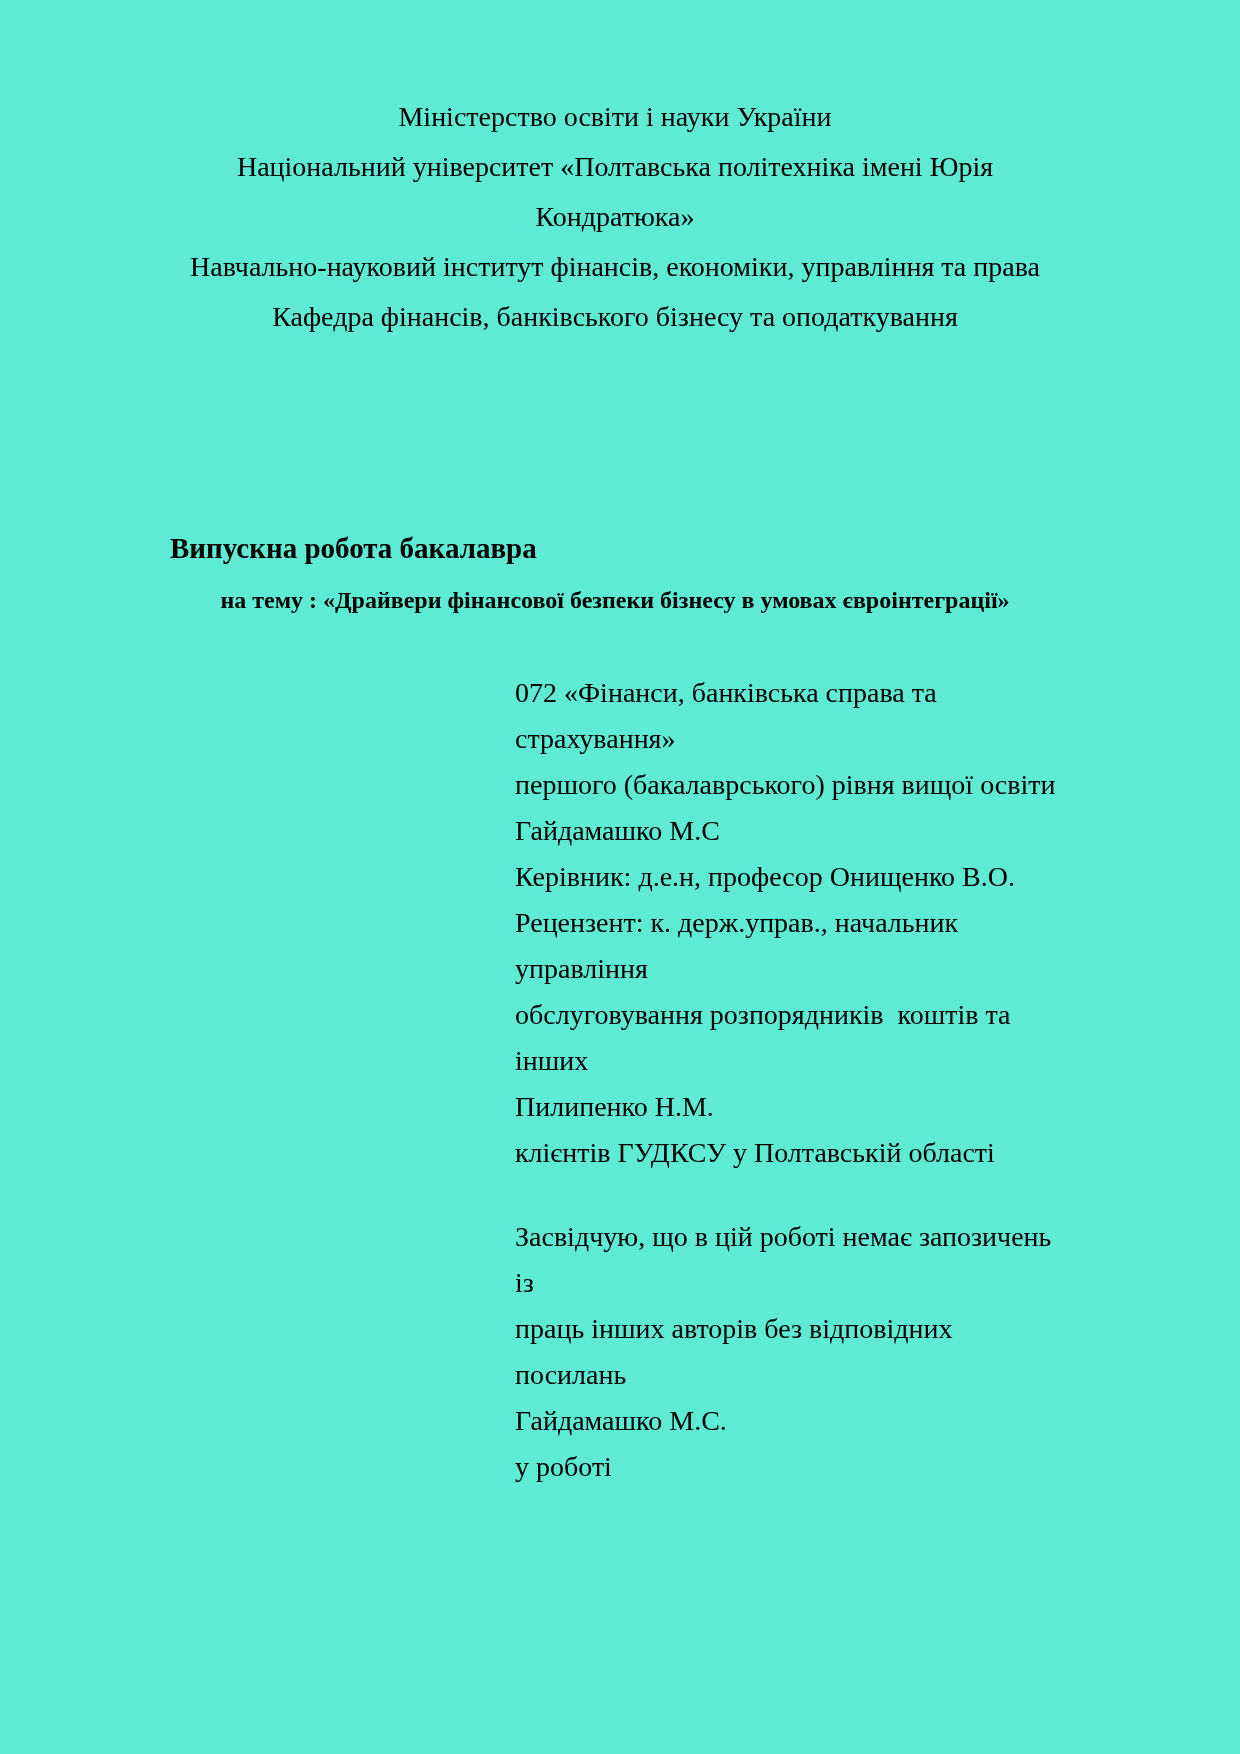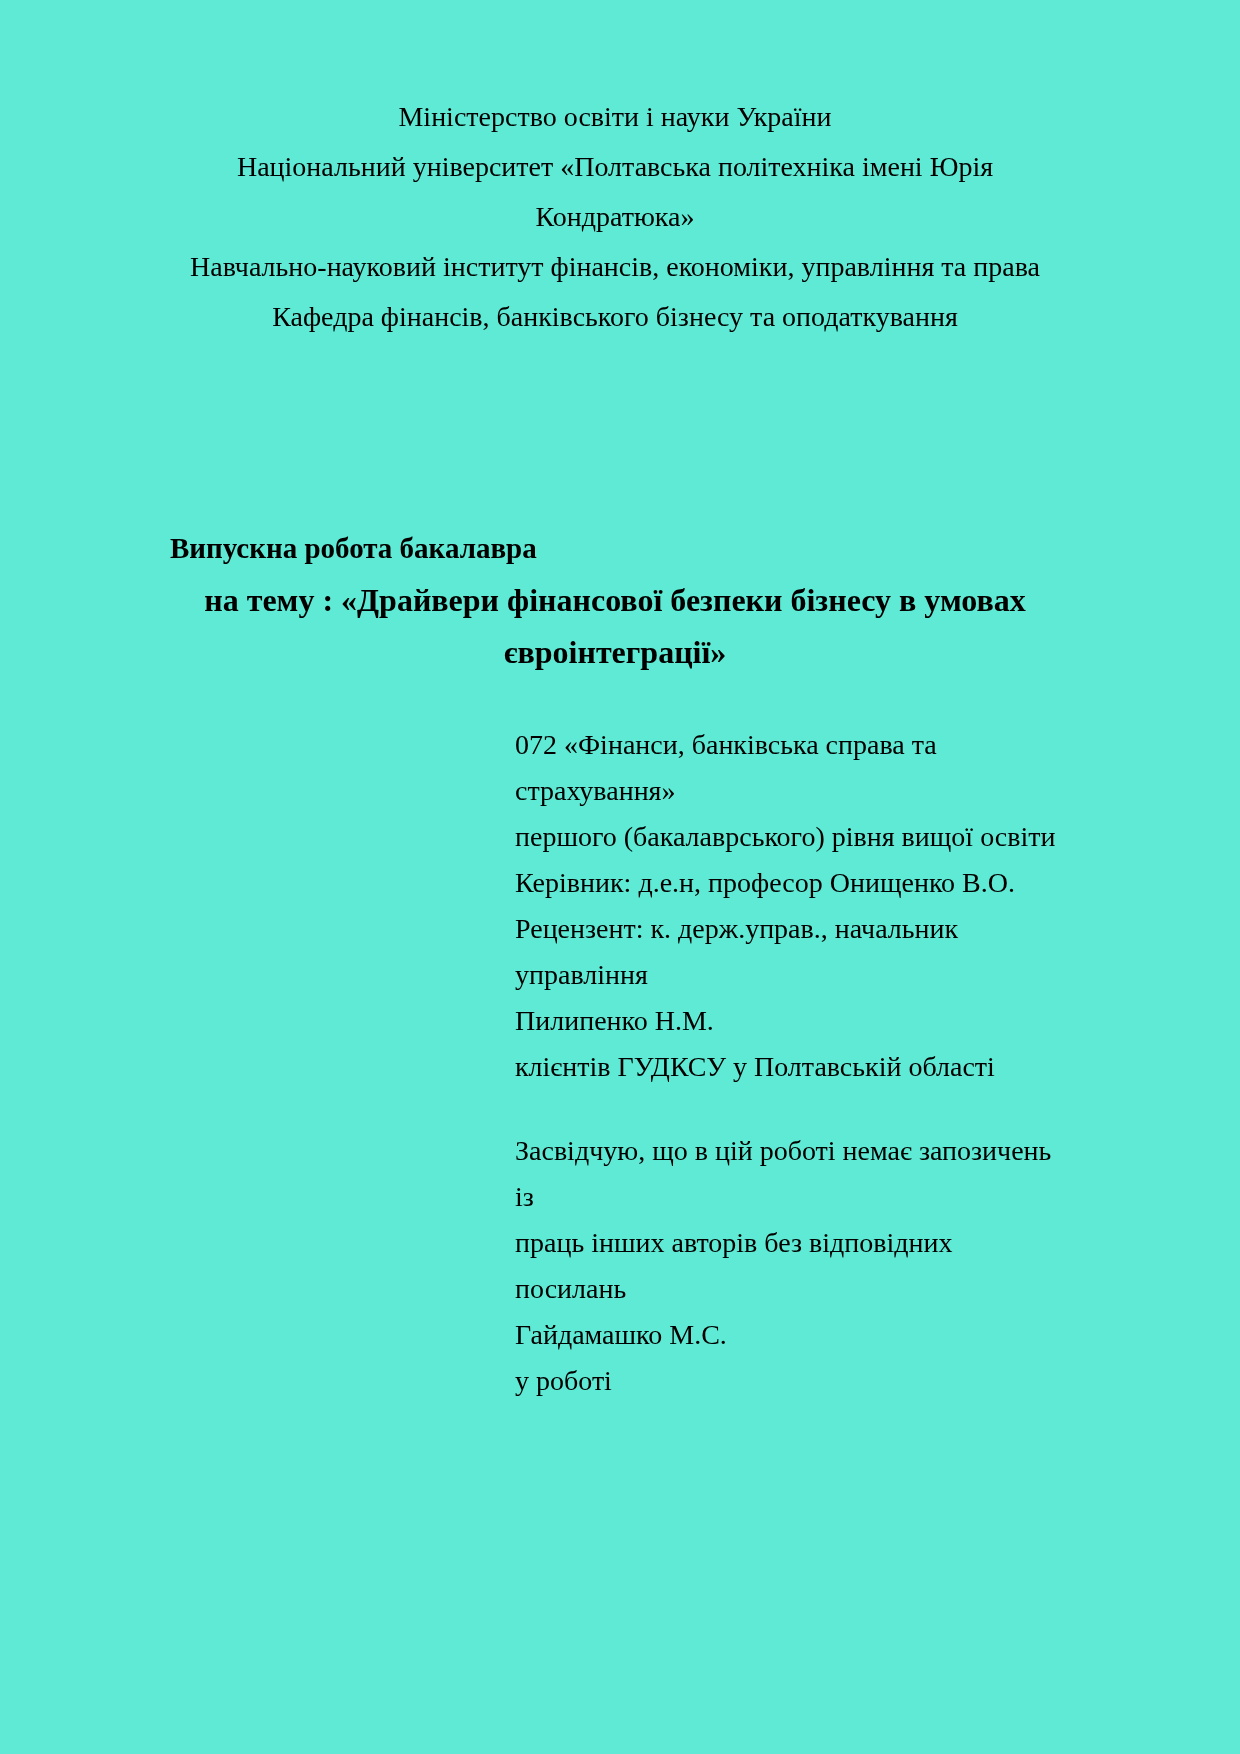--- a/index.html
+++ b/index.html
@@ -32,21 +32,21 @@
   }
   .doc-title {
     text-align: left;
     font-weight: bold;
     font-size: 29px;
     line-height: 52px;
   }
   .doc-subtitle {
     text-align: center;
     font-weight: bold;
-    font-size: 32px;
+    font-size: 24px;
     line-height: 52px;
     white-space: pre-wrap;
   }
   .author-block {
     margin-top: 44px;
     margin-left: 345px;
   }
   .declaration-block {
     margin-top: 38px;
     margin-left: 345px;
@@ -70,22 +70,24 @@
   </div>
 
   <div class="title-block">
     <div class="doc-title">Випускна робота бакалавра</div>
     <div class="doc-subtitle">на тему : «Драйвери фінансової безпеки бізнесу в умовах євроінтеграції»</div>
   </div>
 
   <div class="author-block">
     <div class="body-line">072 «Фінанси, банківська справа та страхування»</div>
     <div class="body-line">першого (бакалаврського) рівня вищої освіти</div>
+    <div class="body-line">Гайдамашко М.С</div>
     <div class="body-line">Керівник: д.е.н, професор Онищенко В.О.</div>
     <div class="body-line">Рецензент: к. держ.управ., начальник управління</div>
+    <div class="body-line">обслуговування розпорядників  коштів та інших</div>
     <div class="body-line">Пилипенко Н.М.</div>
     <div class="body-line">клієнтів ГУДКСУ у Полтавській області</div>
   </div>
 
   <div class="declaration-block">
     <div class="body-line">Засвідчую, що в цій роботі немає запозичень із</div>
     <div class="body-line">праць інших авторів без відповідних посилань</div>
     <div class="body-line">Гайдамашко М.С.</div>
     <div class="body-line">у роботі</div>
 

